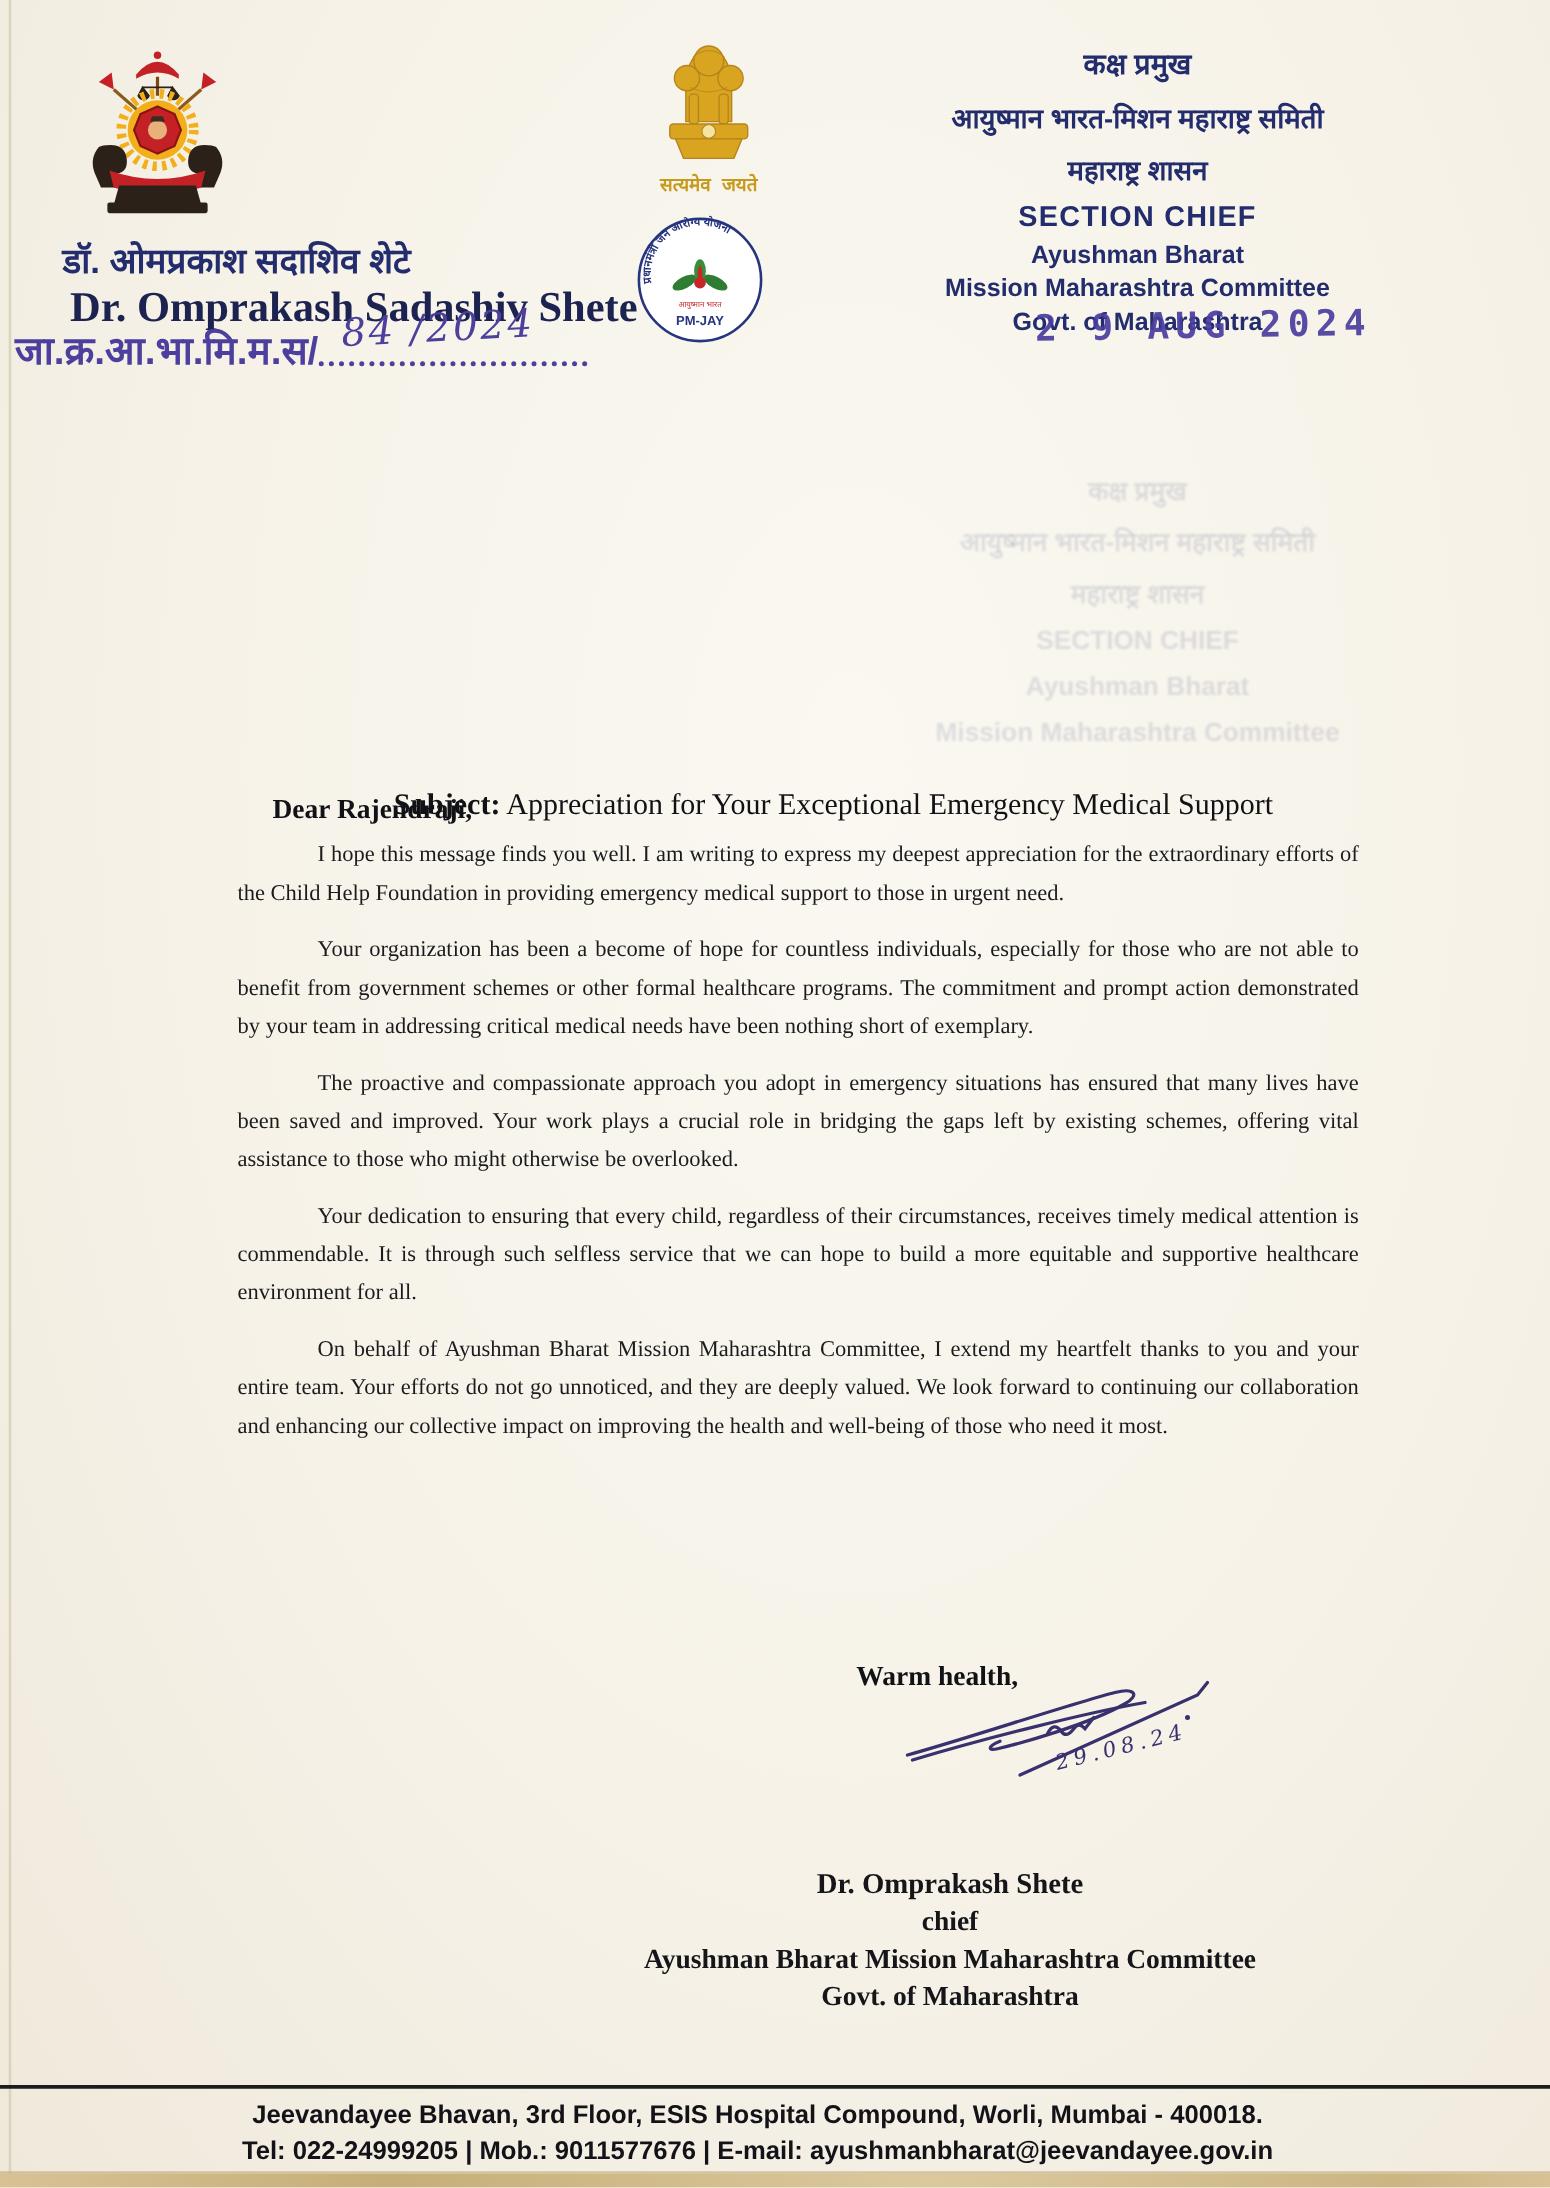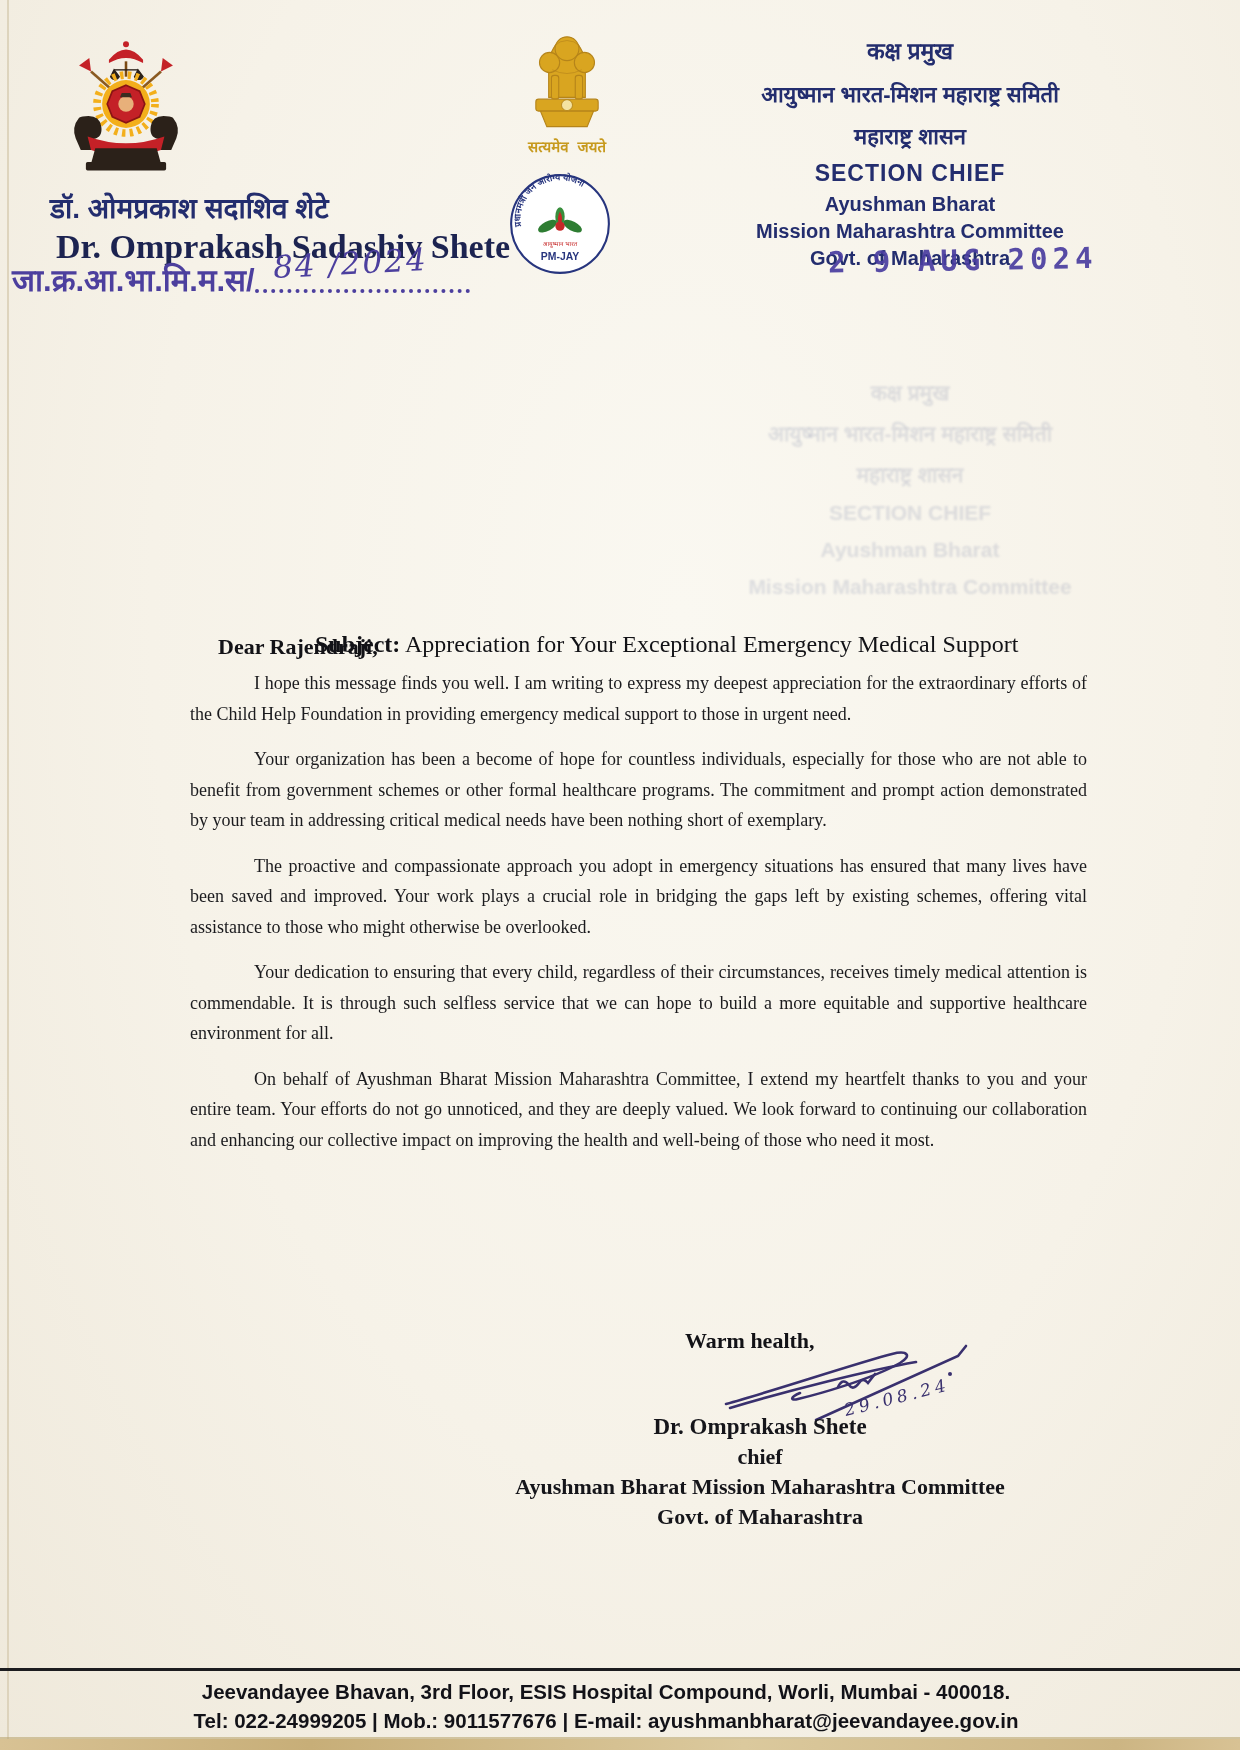--- a/index.html
+++ b/index.html
@@ -64,21 +64,21 @@
   .greeting{left:190px;top:634px;font-weight:bold;font-size:22px;color:#121216;margin-left:28px;}
 
   
   .body-text{left:190px;top:668px;width:897px;font-size:18px;line-height:30.5px;
     text-align:justify;color:#1b1b1e;}
   .body-text p{margin:0 0 15px 0;text-indent:64px;}
 
   
   .warm{left:685px;top:1328px;font-weight:bold;font-size:22px;color:#121216;}
   .sig{left:718px;top:1340px;}
-  .sig-block{left:450px;top:1412px;width:620px;text-align:center;font-weight:bold;
+  .sig-block{left:450px;top:1492px;width:620px;text-align:center;font-weight:bold;
     color:#15151a;font-size:22px;line-height:30px;}
   .sig-block .nm{font-size:23px;}
 
   
   .foot-rule{left:0;top:1668px;width:1240px;height:3px;background:#1c1c1f;}
   .footer{left:0;top:1680px;width:1240px;text-align:center;
     font-family:"Liberation Sans",sans-serif;font-weight:bold;color:#121218;
     transform:translateX(-14px);}
   .footer .f1{font-size:20.5px;margin-bottom:5px;}
   .footer .f2{font-size:20.5px;}

